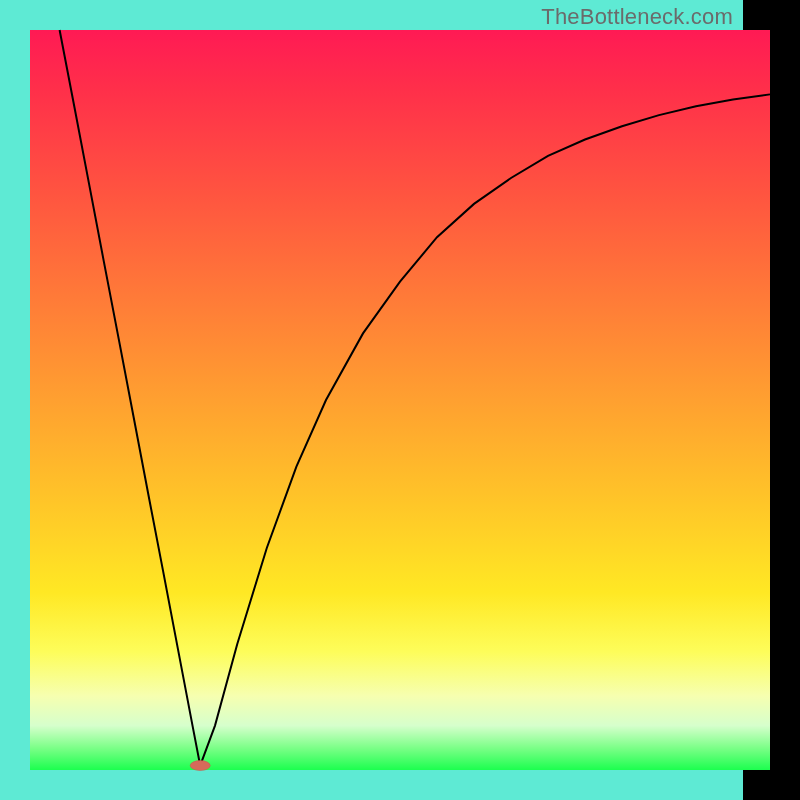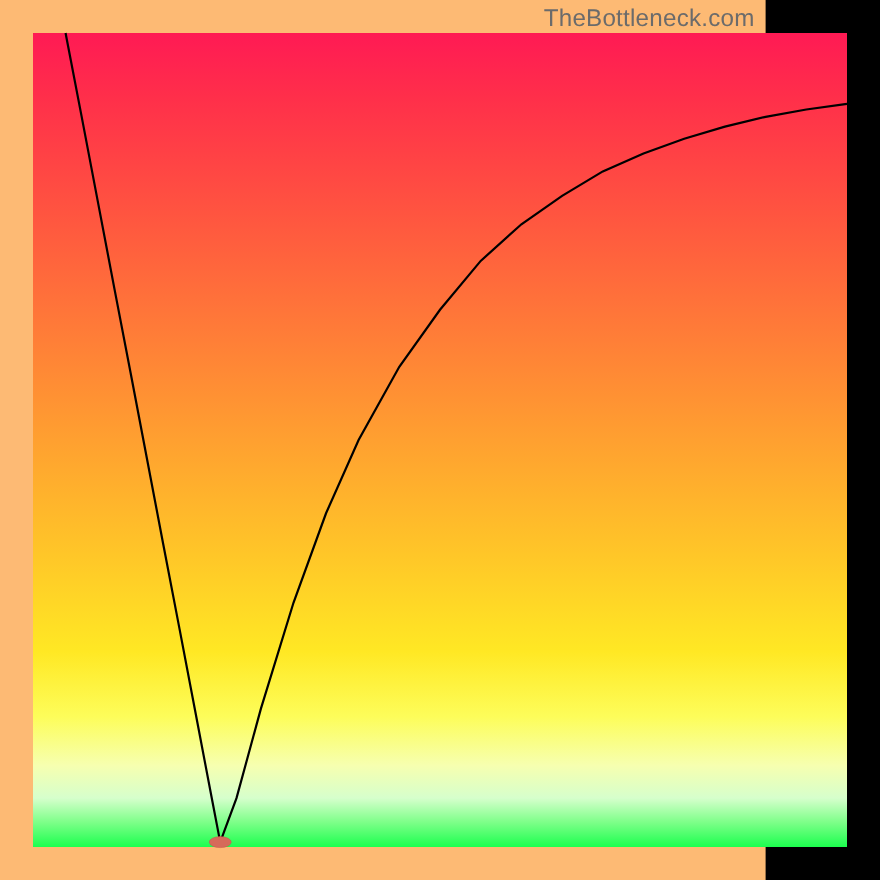--- a/index.html
+++ b/index.html
@@ -8,21 +8,22 @@
     width: 800px;
     height: 800px;
     background: #000;
     overflow: hidden;
     font-family: Arial, Helvetica, sans-serif;
   }
   .frame {
     position: relative;
     width: 696px;
     height: 800px;
-    background: #fdba74;
+    background: #5eead4;
+    padding-left: 47px;
   }
   .plot-area {
     position: absolute;
     left: 30px;
     top: 30px;
     width: 740px;
     height: 740px;
     
     background: linear-gradient(
       to bottom,

